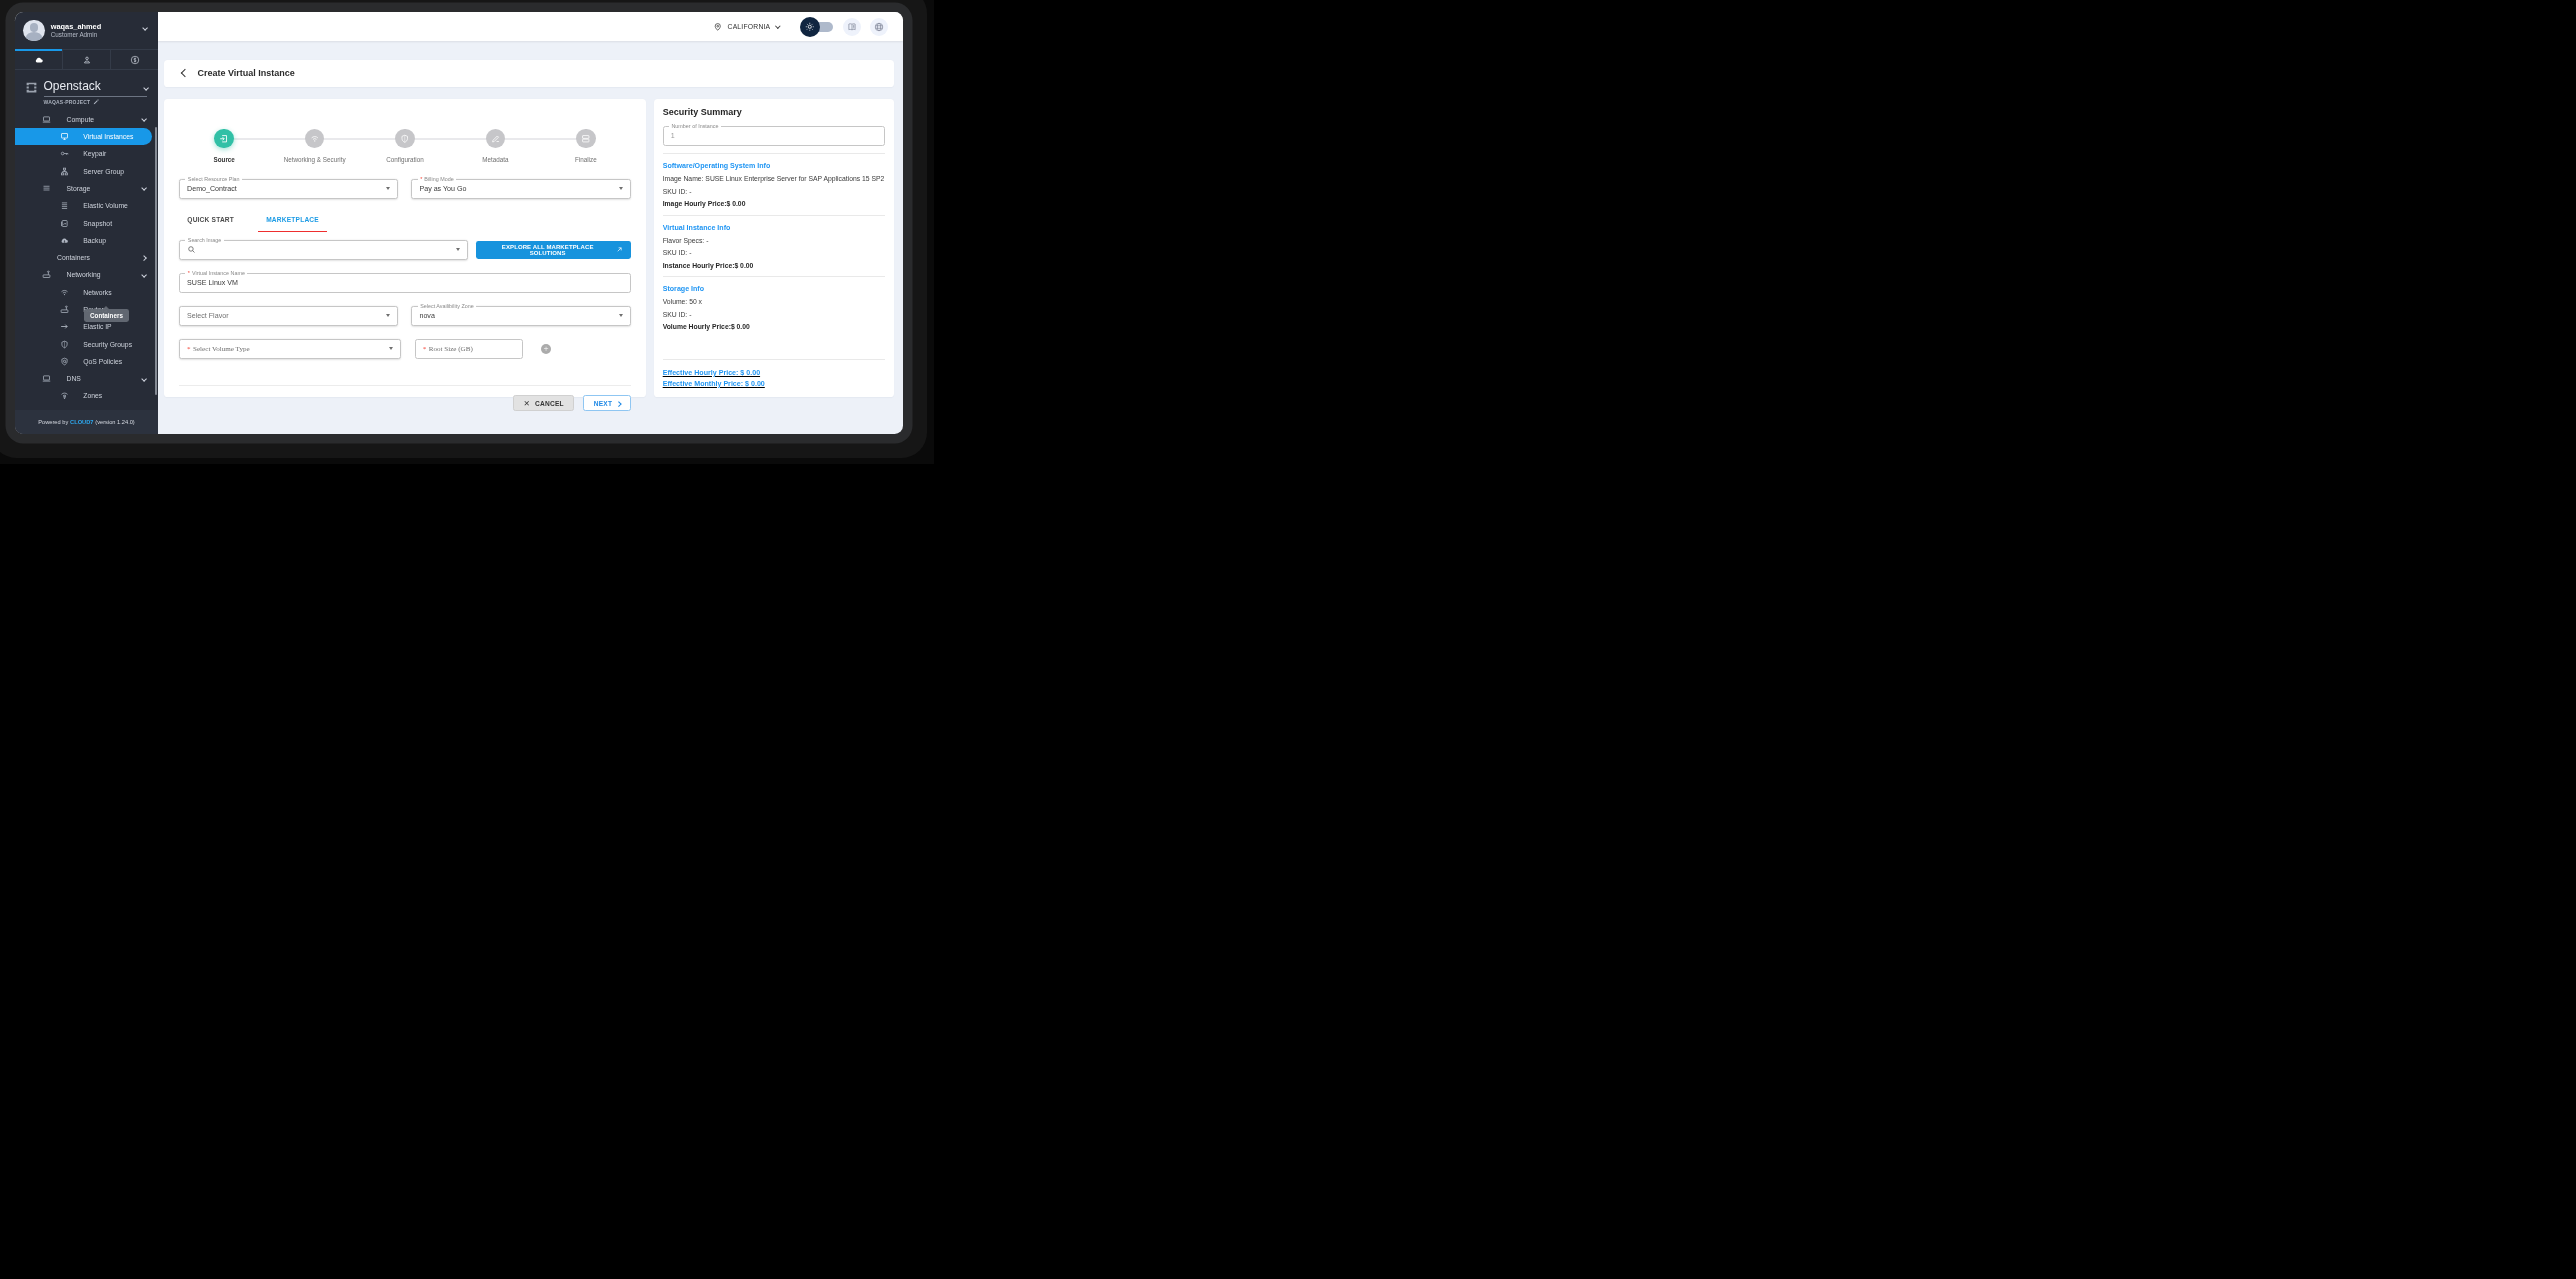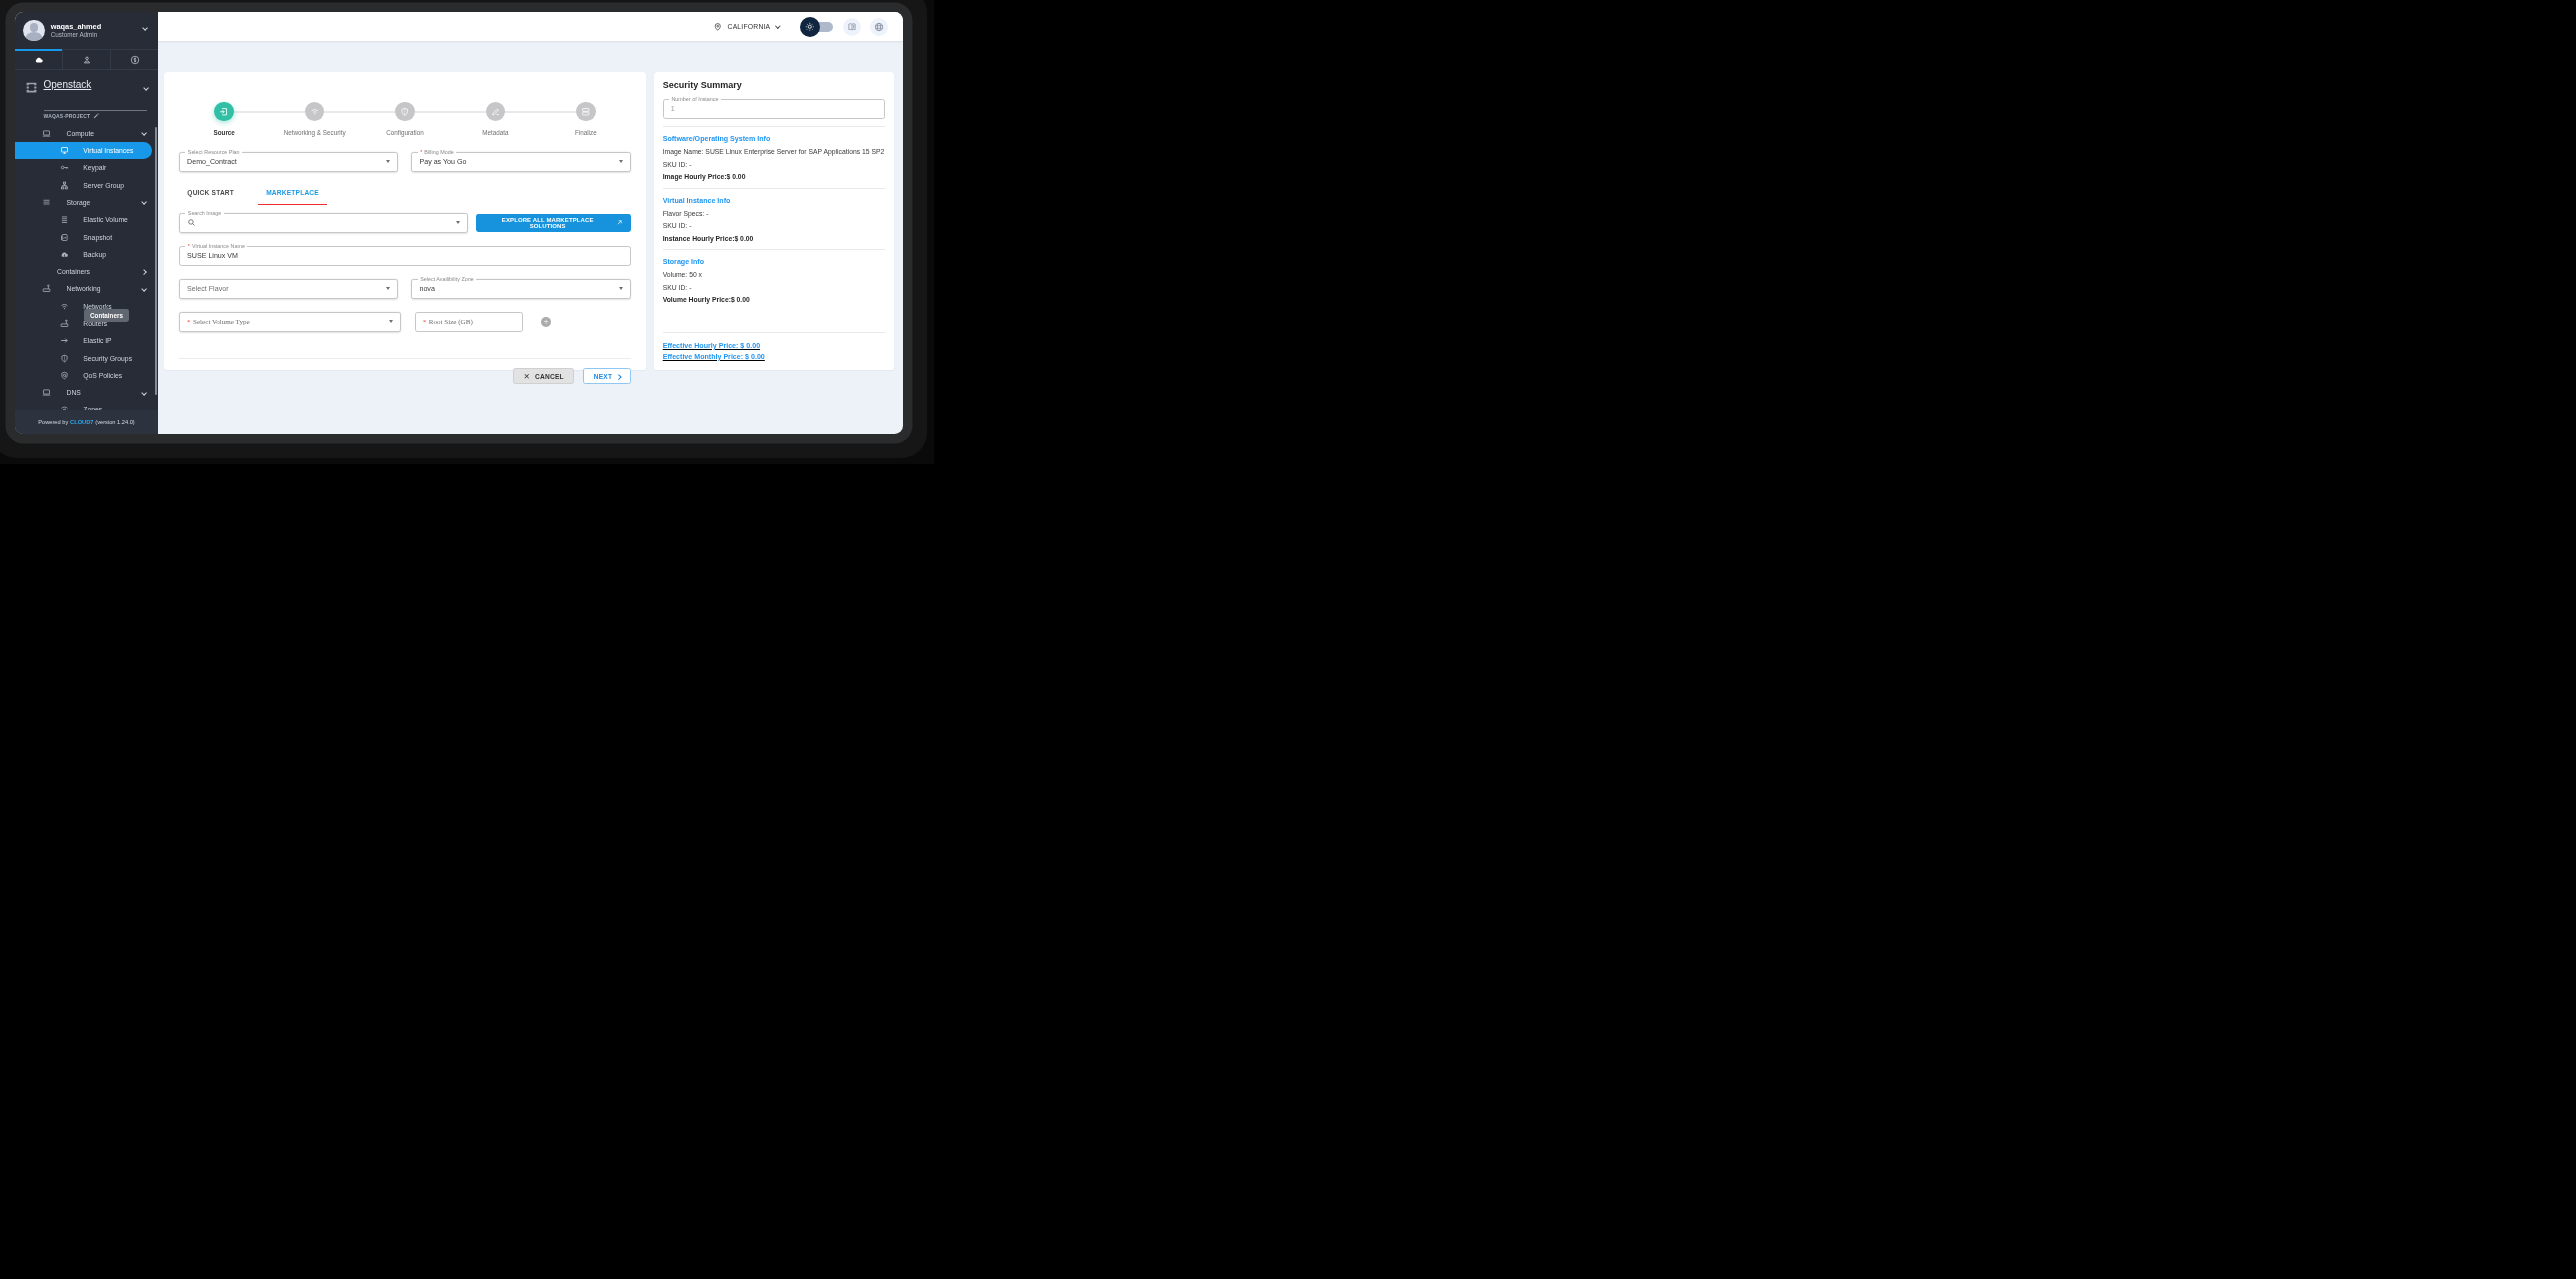--- a/index.html
+++ b/index.html
@@ -25,21 +25,21 @@
   .side-tab { flex:1; display:flex; align-items:center; justify-content:center; position:relative; border-right:0.6px solid #343b48; }
   .side-tab:last-child { border-right:none; }
   .side-tab.active:before { content:""; position:absolute; top:-0.6px; left:0; right:0; height:1.8px; background:#1898e8; }
   .side-tab svg { width:10px; height:10px; }
 
   .nav { flex:1; position:relative; padding-top:6px; overflow:hidden; }
   .os-block { position:relative; padding:2.4px 10.7px 6px 9.5px; }
   .os-row { display:flex; align-items:flex-start; }
   .os-logo { width:13px; height:13px; margin-top:2.4px; color:#9aa1ad; flex:none; }
   .os-txt { margin-left:6px; flex:1; }
-  .os-title { font-size:10px; color:#e8ebf1; padding-bottom:20px; border-bottom:0.6px solid #6c7482;text-decoration:underline; }
+  .os-title { font-size:12px; color:#e8ebf1; padding-bottom:3px; border-bottom:0.6px solid #6c7482; }
   .os-sub { font-size:5px; color:#aab1bd; letter-spacing:0.2px; margin-top:1.8px; font-weight:bold; display:flex; align-items:center; gap:2.4px; }
   .os-chev { position:absolute; right:9.5px; top:9.5px; }
 
   .nav-item { height:17.3px; display:flex; align-items:center; position:relative; padding-right:18px; cursor:pointer; }
   .nav-item .nic { width:9px; height:9px; color:#aeb5c1; flex:none; display:flex; }
   .nav-item .nic svg { width:9px; height:9px; }
   .nlab { font-size:6.8px; color:#ced3dc; margin-left:15.5px; white-space:nowrap; }
   .lvl1 { padding-left:27px; }
   .lvl1t { padding-left:42px; }
   .lvl2 { padding-left:45px; }
@@ -411,20 +411,24 @@
       <div class="round-btn">
         <svg viewBox="0 0 24 24" fill="none" stroke="currentColor" stroke-width="1.8">
               <circle cx="12" cy="12" r="9"></circle>
               <ellipse cx="12" cy="12" rx="4" ry="9"></ellipse>
               <path d="M3.5 9h17M3.5 15h17"></path>
             </svg>
       </div>
     </div>
 
     <div class="main">
+      <div class="header-card">
+        <span class="back"></span>
+        <span class="page-title">Create Virtual Instance</span>
+      </div>
 
       <div class="cards">
 
         <div class="form-card">
           <div class="stepper">
             <div class="line"></div>
             <div class="step active">
               <div class="step-circle">
                     <svg viewBox="0 0 24 24" fill="none" stroke="#fff" stroke-width="2.2">
                       <path d="M9 8l4 4-4 4M13 12H3"></path>

